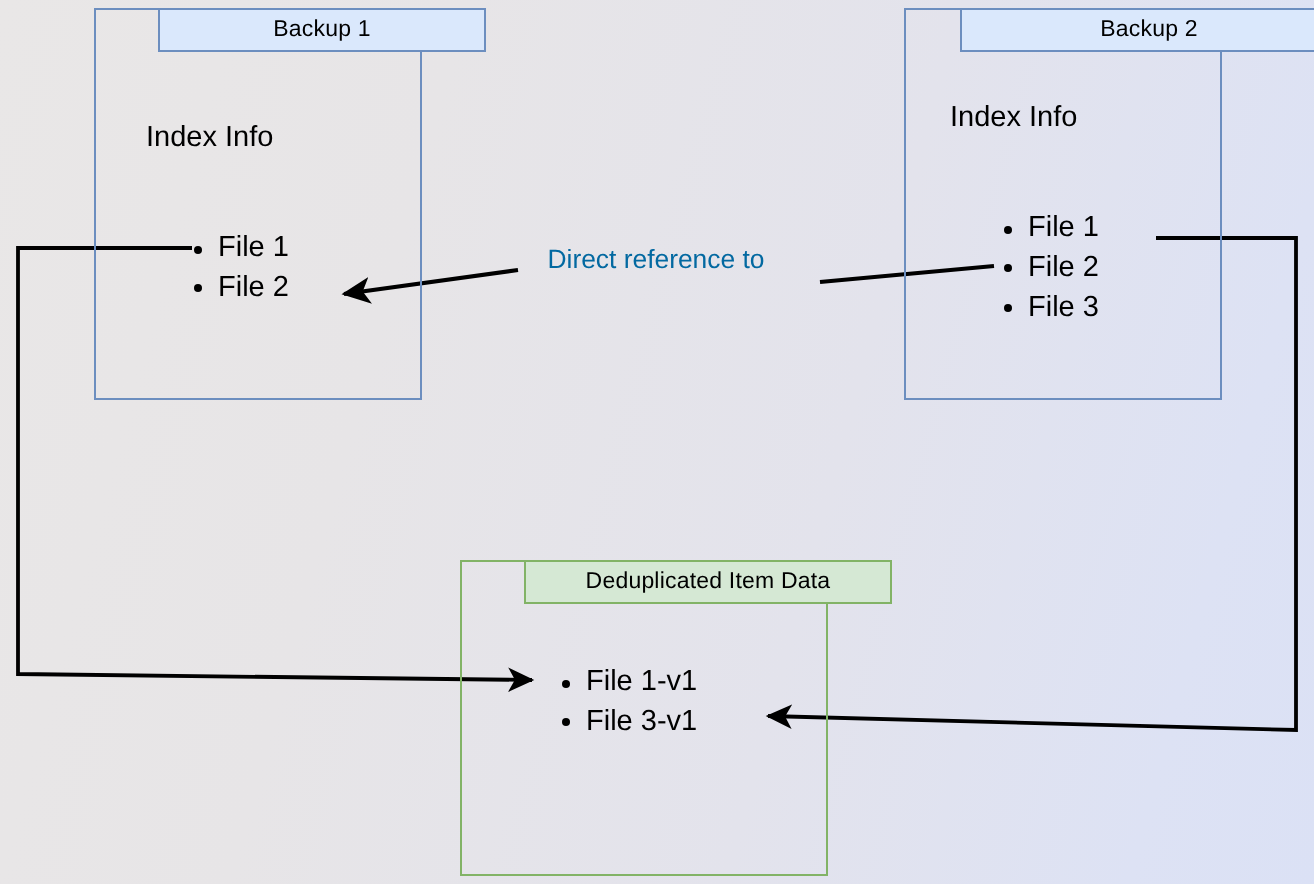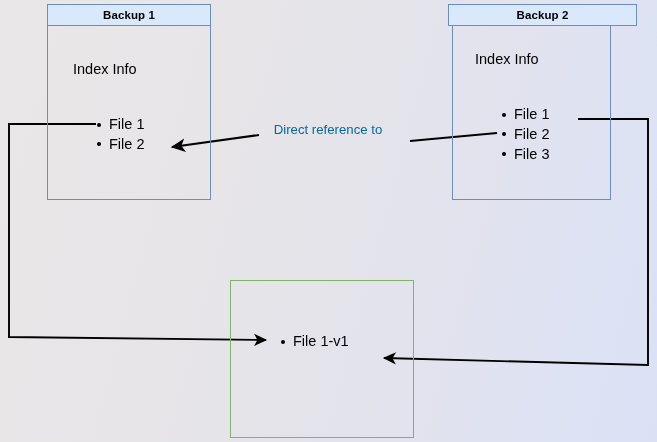--- a/index.html
+++ b/index.html
@@ -38,23 +38,24 @@
   }
   .node-header {
     position: absolute;
     box-sizing: border-box;
     border: 1.3px solid #6c8ebf;
     background: #dae8fc;
     display: flex;
     align-items: center;
     justify-content: center;
     font-size: 11.5px;
-    font-weight: bold;
+    font-weight: normal;
     color: #000;
     letter-spacing: 0.1px;
+    margin-left: 32px;
   }
   .node-header.green {
     border-color: #82b366;
     background: #d5e8d4;
   }
   .node-title {
     position: absolute;
     font-size: 14.5px;
     color: #000;
     white-space: nowrap;
@@ -150,24 +151,31 @@
       <span class="bullet-dot"></span>
       <span>File 2</span>
     </li>
     <li>
       <span class="bullet-dot"></span>
       <span>File 3</span>
     </li>
   </ul>
 
   <div class="node-box green" style="left:230px; top:280px; width:184px; height:158px;"></div>
+  <div class="node-header green" style="left:230px; top:280px; width:184px; height:22px;">
+    <span>Deduplicated Item Data</span>
+  </div>
   <ul class="bullet-list" style="left:281px; top:332px;">
     <li>
       <span class="bullet-dot"></span>
       <span>File 1-v1</span>
+    </li>
+    <li>
+      <span class="bullet-dot"></span>
+      <span>File 3-v1</span>
     </li>
   </ul>
 
   <div class="edge-label" style="left:262px; top:122px; width:132px;">
     <div>Direct reference to</div>
   </div>
 
 </div>
 
 </body></html>

